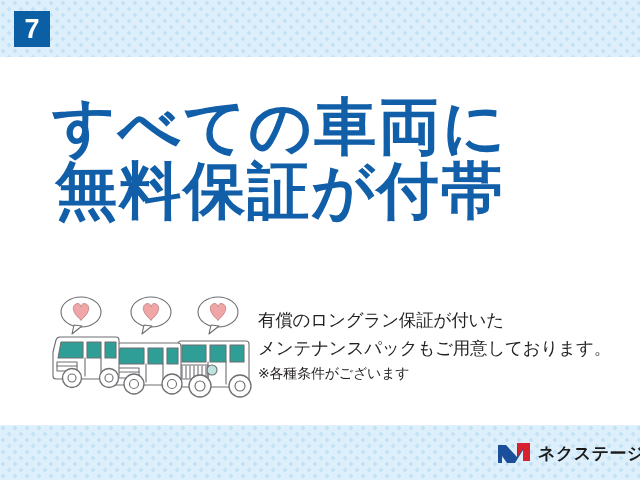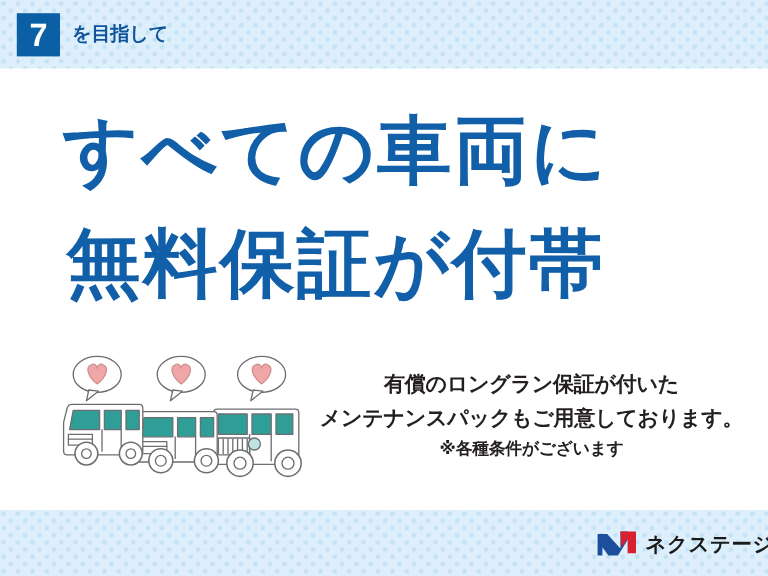--- a/index.html
+++ b/index.html
@@ -91,21 +91,21 @@
     color: #115fa8;
     font-weight: bold;
     line-height: 1.0;
   }
   .headline-line {
     display: block;
     font-size: 62px;
     letter-spacing: 2px;
   }
   #headline-line-2 {
-    margin-top: 32px;
+    margin-top: 2px;
   }
 
   
   #illustration {
     position: absolute;
     top: 292px;
     left: 50px;
     width: 205px;
     height: 110px;
   }
@@ -115,23 +115,22 @@
 
   
   #body-copy {
     position: absolute;
     top: 307px;
     left: 258px;
     width: 370px;
     color: #231f20;
     font-size: 17.5px;
     line-height: 1.58;
-    font-weight: bold;
+    font-weight: normal;
     letter-spacing: -0.2px;
-    text-align: center;
   }
   #body-copy .line {
     display: block;
     white-space: nowrap;
   }
   #body-note {
     font-size: 14px;
   }
 
   
@@ -161,21 +160,20 @@
 <body>
 
 <div id="banner">
 
   <div class="dot-band" id="header-band"></div>
   <div class="dot-band" id="footer-band"></div>
 
   <div id="header-row">
     <div id="step-badge">7</div>
     <div id="header-title">
-      <span id="header-title-tail">を目指して</span>
     </div>
   </div>
 
   <div id="headline">
     <span class="headline-line" id="headline-line-1">すべての車両に</span>
     <span class="headline-line" id="headline-line-2">無料保証が付帯</span>
   </div>
 
   <div id="illustration">
     <svg width="205" height="110" viewBox="0 0 205 110" xmlns="http://www.w3.org/2000/svg">

